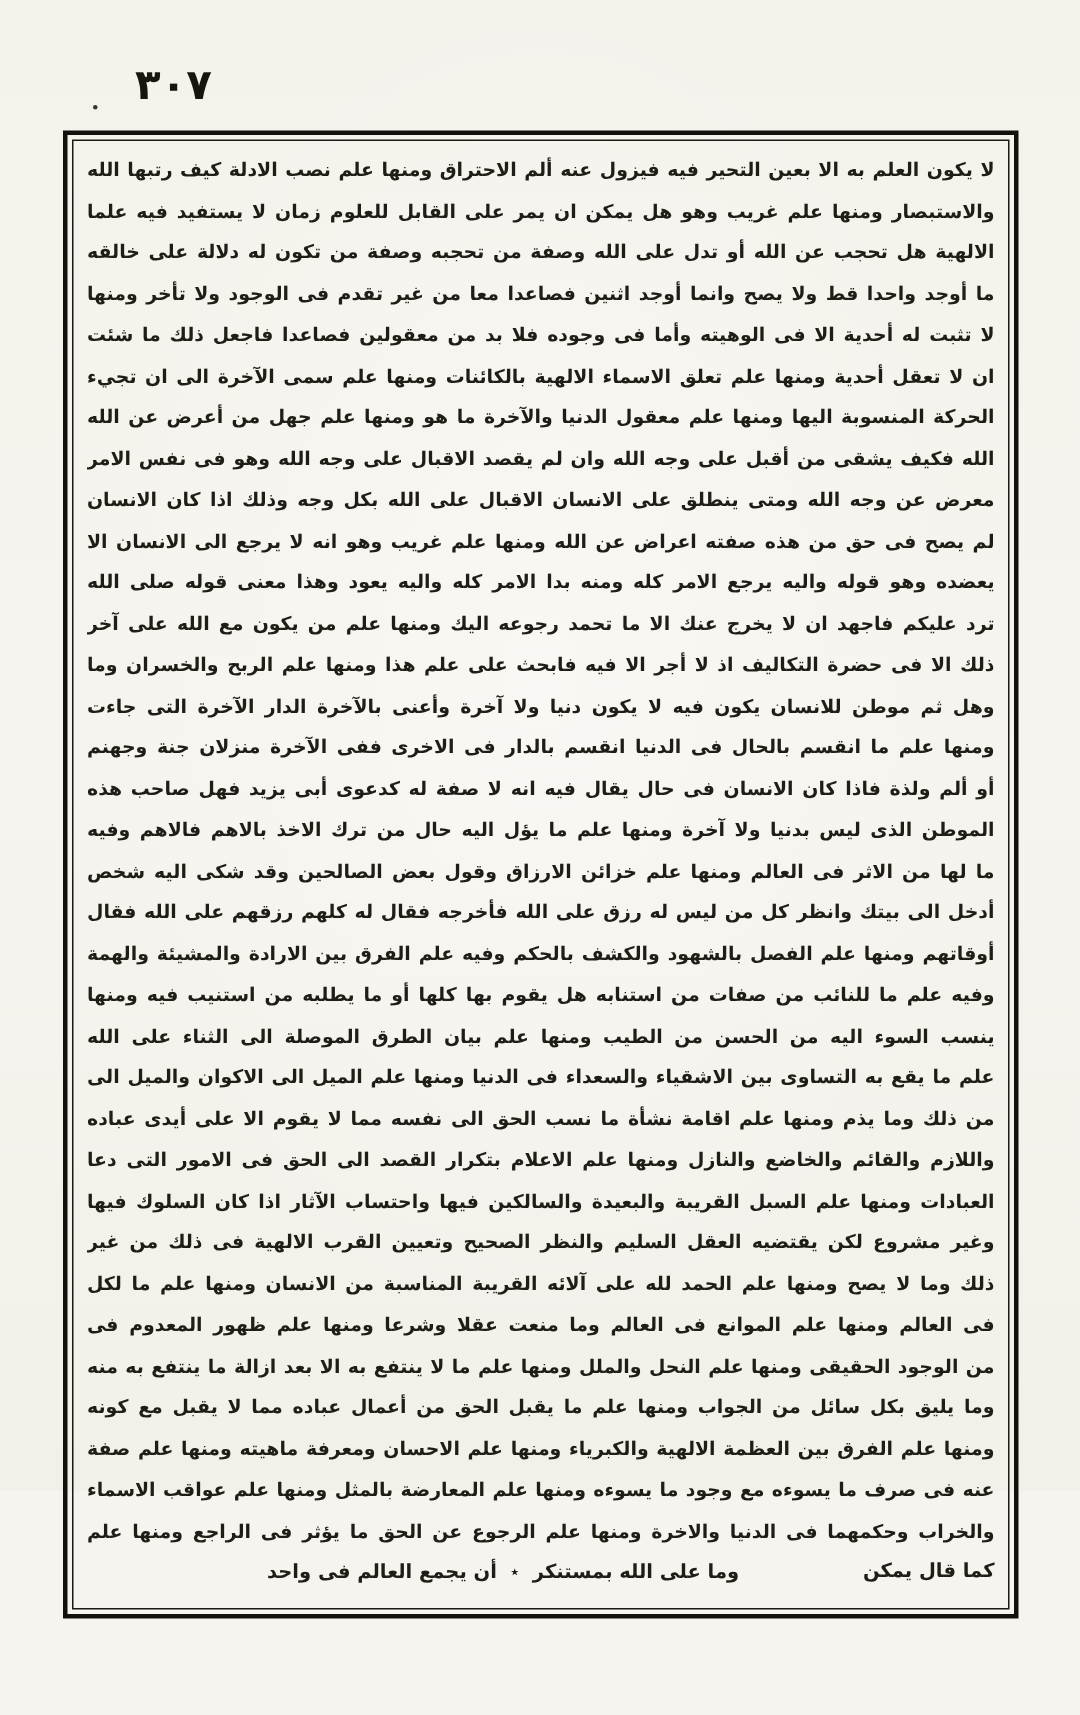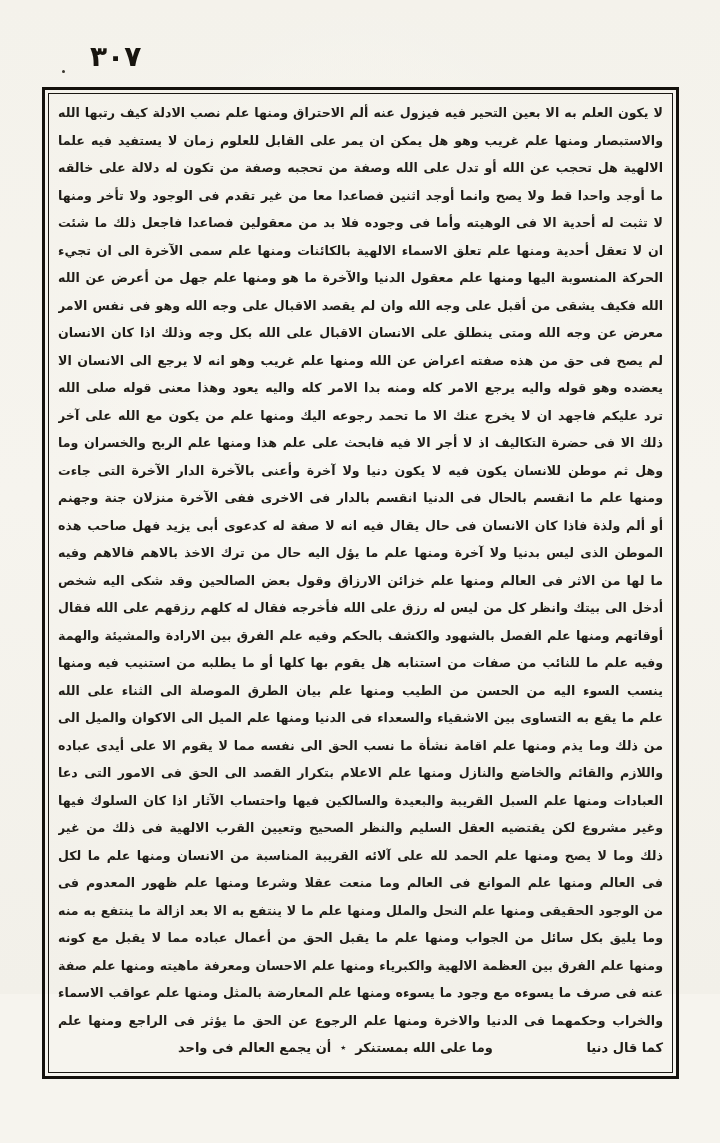--- a/index.html
+++ b/index.html
@@ -139,21 +139,21 @@
         <div class="line">وغير مشروع لكن يقتضيه العقل السليم والنظر الصحيح وتعيين القرب الالهية فى ذلك من غير توقيف وما يصح من</div>
         <div class="line">ذلك وما لا يصح ومنها علم الحمد لله على آلائه القريبة المناسبة من الانسان ومنها علم ما لكل موجود من المنافع</div>
         <div class="line">فى العالم ومنها علم الموانع فى العالم وما منعت عقلا وشرعا ومنها علم ظهور المعدوم فى صورة الموجود وتميزه فى الوجود</div>
         <div class="line">من الوجود الحقيقى ومنها علم النحل والملل ومنها علم ما لا ينتفع به الا بعد ازالة ما ينتفع به منه ومنها علم أحوال السائلين</div>
         <div class="line">وما يليق بكل سائل من الجواب ومنها علم ما يقبل الحق من أعمال عباده مما لا يقبل مع كونه ليس بمحرم ولا مذموم</div>
         <div class="line">ومنها علم الفرق بين العظمة الالهية والكبرياء ومنها علم الاحسان ومعرفة ماهيته ومنها علم صفة من ينوب الحق</div>
         <div class="line">عنه فى صرف ما يسوءه مع وجود ما يسوءه ومنها علم المعارضة بالمثل ومنها علم عواقب الاسماء الحسنى ومنها علم العمارة</div>
         <div class="line">والخراب وحكمهما فى الدنيا والاخرة ومنها علم الرجوع عن الحق ما يؤثر فى الراجع ومنها علم تقدير الواحد بالكثير</div>
 
         <div class="footer-line">
-          <span class="footer-intro">كما قال دنيا</span>
+          <span class="footer-intro">كما قال يمكن</span>
           <span class="footer-verse">
             <span>وما على الله بمستنكر</span><span class="verse-sep">٭</span><span>أن يجمع العالم فى واحد</span>
           </span>
         </div>
 
       </div>
     </div>
   </div>
 
 </div>

